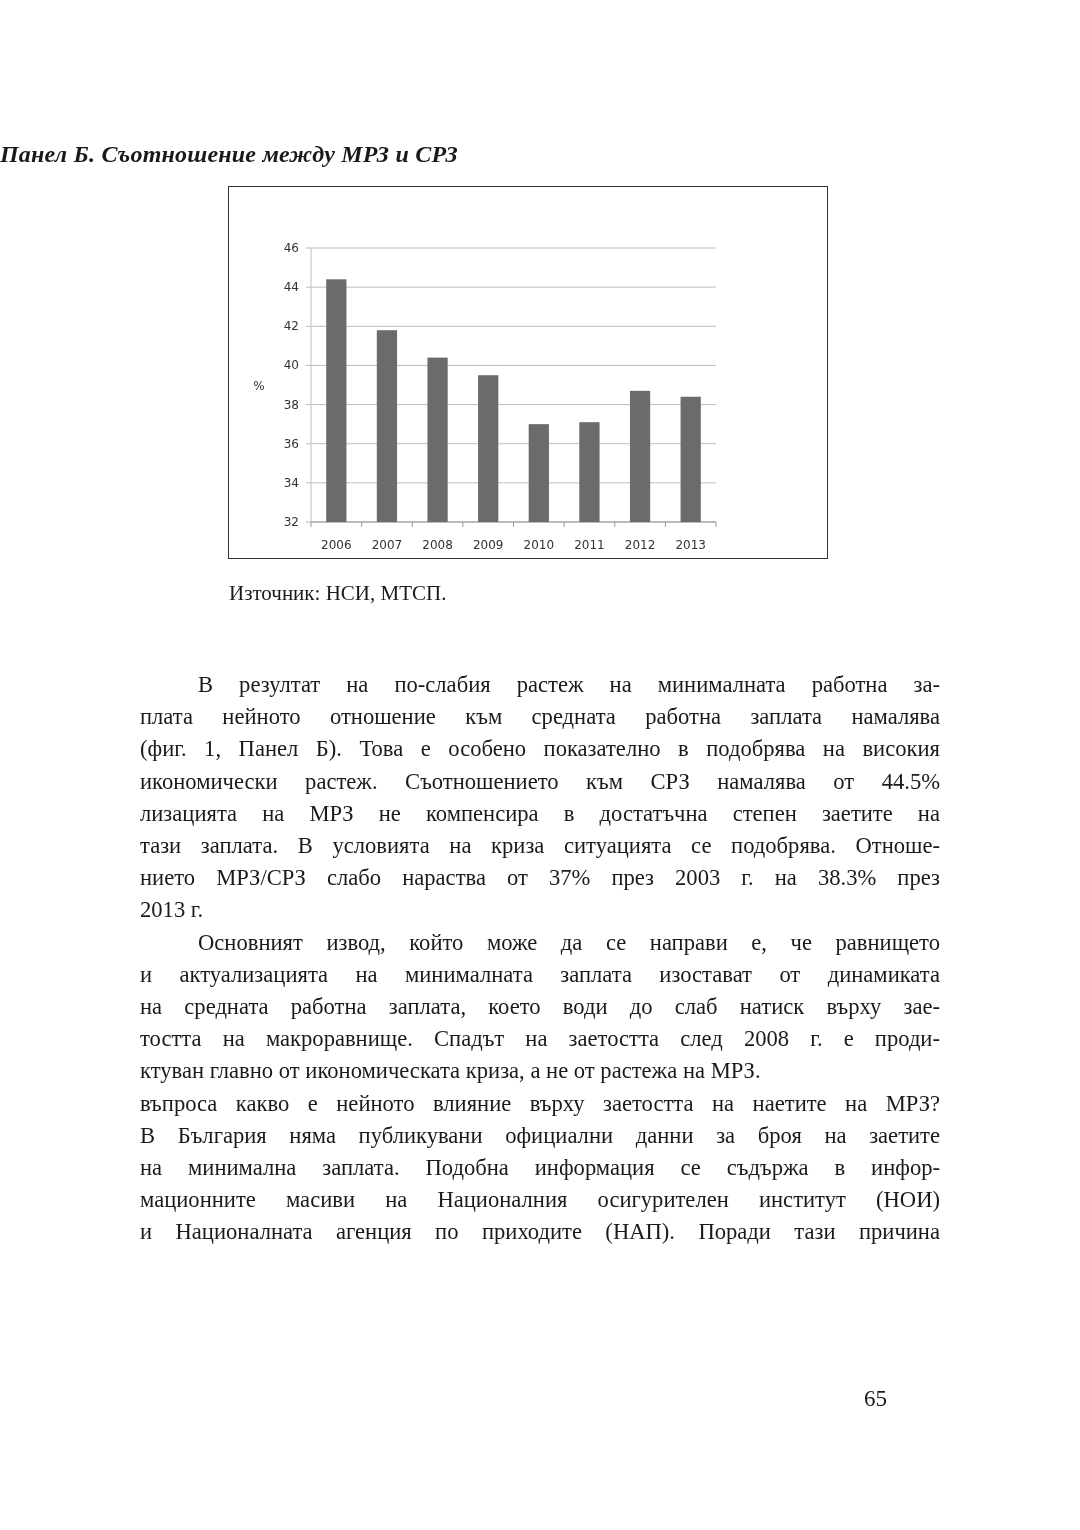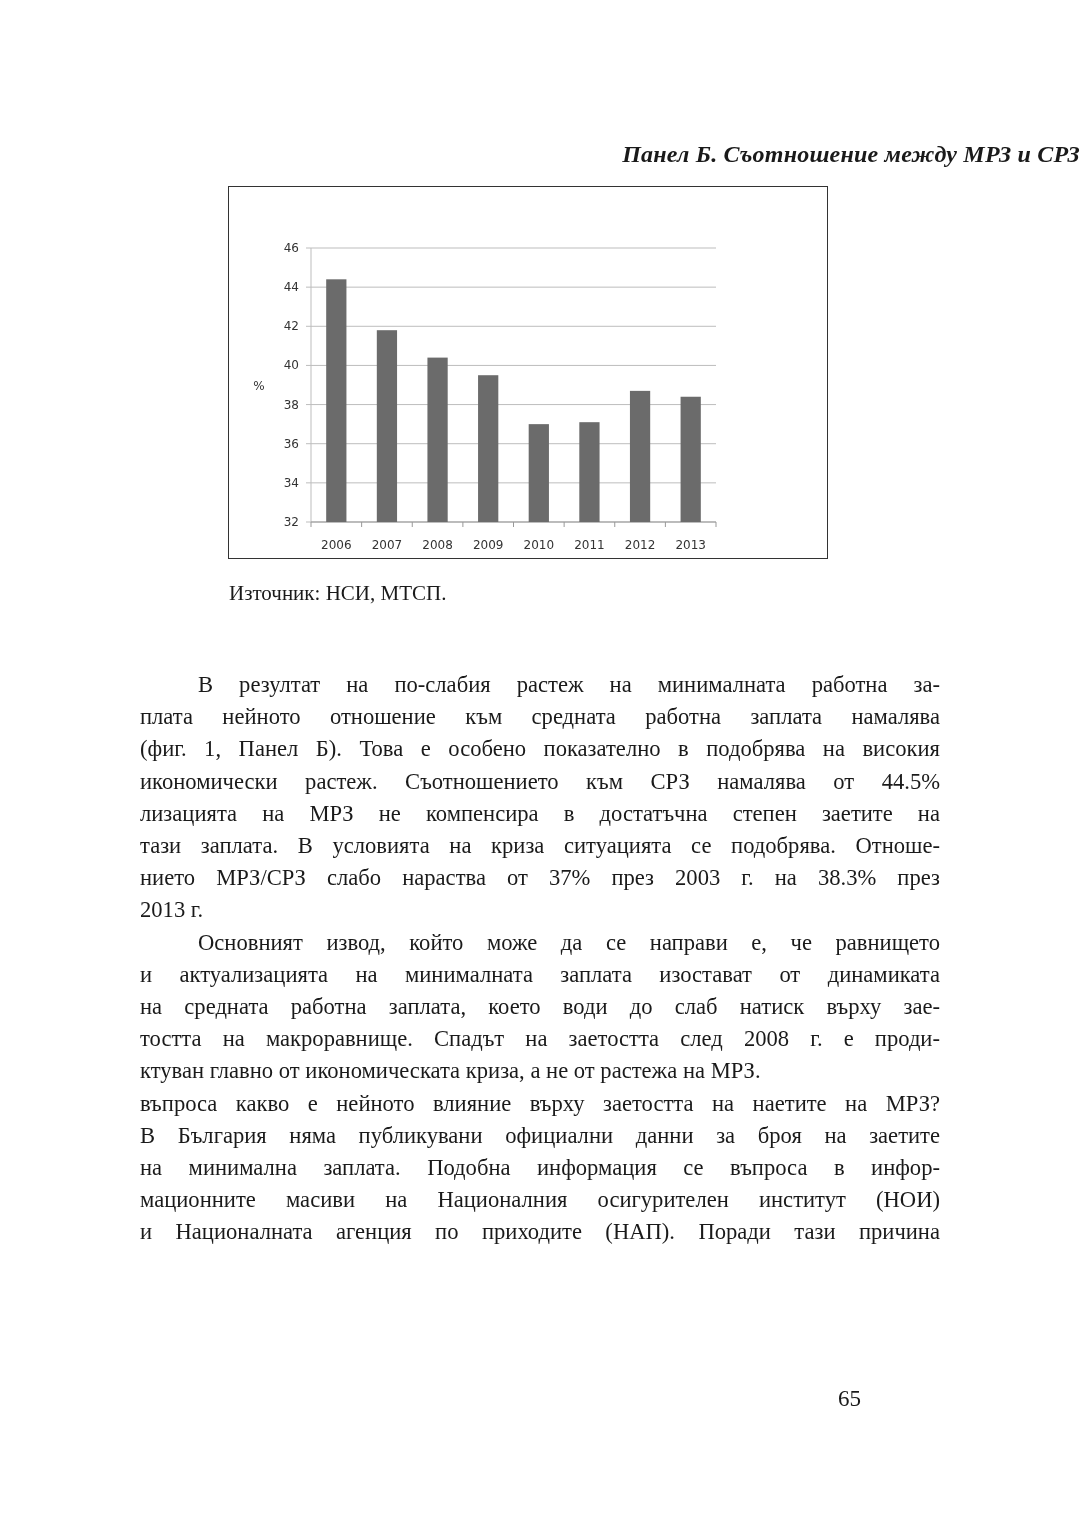--- a/index.html
+++ b/index.html
@@ -1,25 +1,25 @@
 <!DOCTYPE html>
 <html><head>
   <meta charset="utf-8">
   <style>
     html, body { margin: 0; padding: 0; background: #ffffff; }
     body { width: 1080px; height: 1530px; position: relative; overflow: hidden; font-family: "Liberation Serif", serif; color: #1a1a1a; }
-    .panel-title { position: absolute; top: 141px; left: 0; width: 1080px; text-align: right; font-size: 24px; font-style: italic; font-weight: bold; letter-spacing: 0.2px; }
+    .panel-title { position: absolute; top: 141px; left: 0; width: 1080px; text-align: left; font-size: 24px; font-style: italic; font-weight: bold; letter-spacing: 0.2px; }
     .chart-frame { position: absolute; left: 228px; top: 186px; width: 600px; height: 373px; border: 1.5px solid #333; box-sizing: border-box; background: #fff; }
     .chart-frame svg { position: absolute; left: 0; top: 0; }
     .source { position: absolute; left: 229px; top: 581px; font-size: 21px; }
     .body-text { position: absolute; left: 140px; top: 669px; width: 800px; font-size: 22.6px; line-height: 32.2px; }
     .line { display: block; text-align: justify; text-align-last: justify; white-space: nowrap; }
     .line.last { text-align-last: left; }
     .line.indent { padding-left: 58px; }
-    .page-number { position: absolute; left: 838px; top: 1386px; font-size: 23px; }
+    .page-number { position: absolute; left: 864px; top: 1386px; font-size: 23px; }
     .tick-label { font-family: "DejaVu Sans", sans-serif; font-size: 12px; fill: #333; }
   </style>
 </head>
 <body>
 
 <div class="panel-title">Панел Б. Съотношение между МРЗ и СРЗ</div>
 
 <div class="chart-frame">
   <svg id="chart" width="600" height="373" xmlns="http://www.w3.org/2000/svg">
       <line x1="77" x2="487" y1="335" y2="335" stroke="#bdbdbd" stroke-width="1"></line>
@@ -85,19 +85,19 @@
   <div>
     <span class="line indent">Основният извод, който може да се направи е, че равнището</span>
     <span class="line">и актуализацията на минималната заплата изостават от динамиката</span>
     <span class="line">на средната работна заплата, което води до слаб натиск върху зае-</span>
     <span class="line">тостта на макроравнище. Спадът на заетостта след 2008 г. е проди-</span>
     <span class="line last">ктуван главно от икономическата криза, а не от растежа на МРЗ.</span>
   </div>
   <div>
     <span class="line">въпроса какво е нейното влияние върху заетостта на наетите на МРЗ?</span>
     <span class="line">В България няма публикувани официални данни за броя на заетите</span>
-    <span class="line">на минимална заплата. Подобна информация се въпроса в инфор-</span>
+    <span class="line">на минимална заплата. Подобна информация се съдържа в инфор-</span>
     <span class="line">мационните масиви на Националния осигурителен институт (НОИ)</span>
     <span class="line">и Националната агенция по приходите (НАП). Поради тази причина</span>
   </div>
 </div>
 
 <div class="page-number">65</div>
 
 </body></html>

